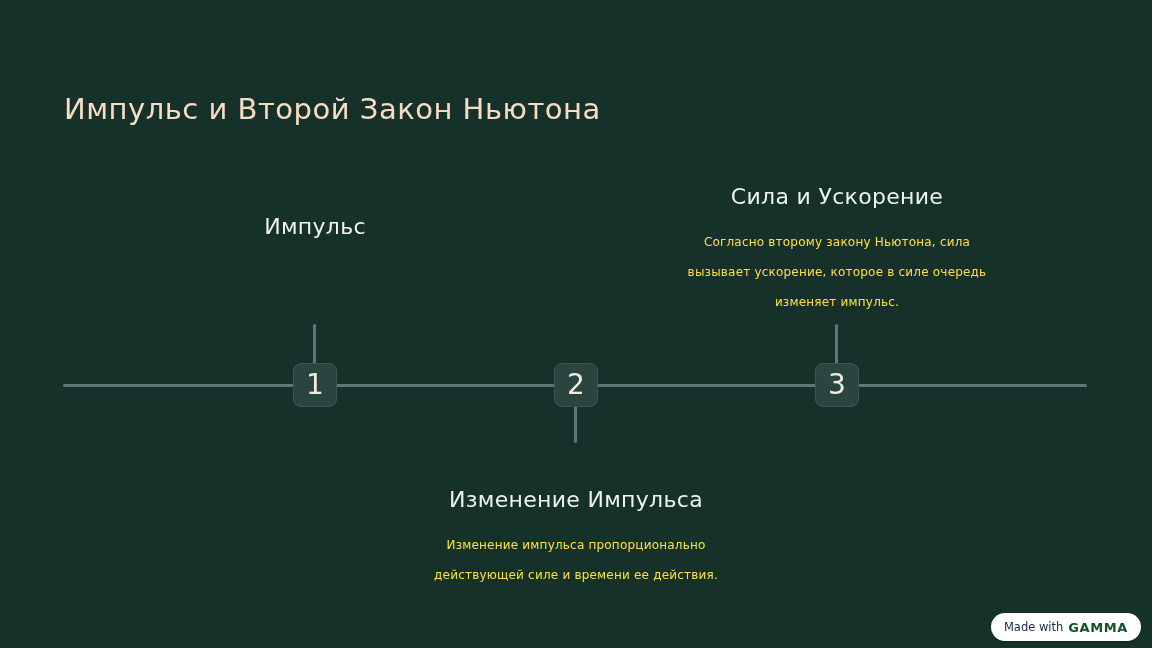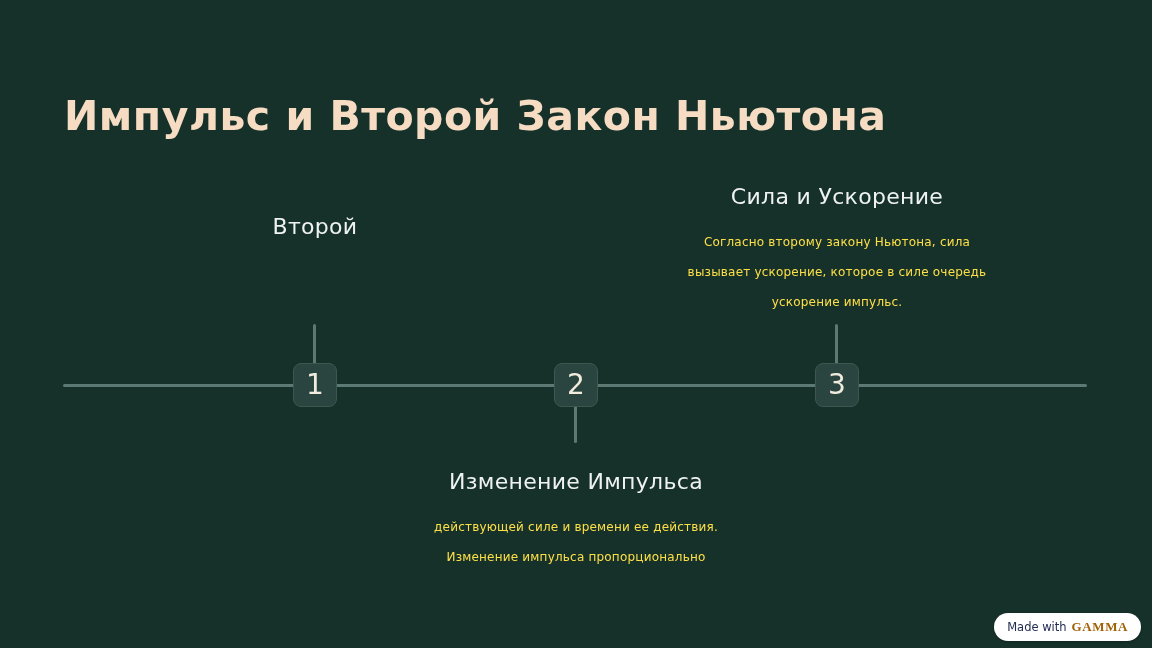--- a/index.html
+++ b/index.html
@@ -11,22 +11,22 @@
   .slide {
     position: relative;
     width: 1152px;
     height: 648px;
     background: #16302a;
   }
   .title {
     position: absolute;
     left: 64px;
     top: 92px;
-    font-size: 41px;
-    font-weight: 700;
+    font-size: 29px;
+    font-weight: 400;
     letter-spacing: 0.5px;
     color: #f5dcc2;
     white-space: nowrap;
   }
   
   .h-line {
     position: absolute;
     left: 63px;
     top: 384px;
     width: 1024px;
@@ -78,21 +78,21 @@
   }
   .block .line {
     font-size: 12px;
     line-height: 30px;
     letter-spacing: 0.2px;
     white-space: nowrap;
     color: #fde047;
   }
   .block-impulse { left: 65px;  top: 213px; }
   .block-force   { left: 587px; top: 183px; }
-  .block-change  { left: 326px; top: 468px; }
+  .block-change  { left: 326px; top: 486px; }
   
   .badge {
     position: absolute;
     right: 11px;
     bottom: 7px;
     height: 28px;
     padding: 0 13px;
     background: #ffffff;
     border-radius: 14px;
     display: flex;
@@ -105,23 +105,22 @@
   }
   .badge .made-with {
     font-size: 11.5px;
     color: #232c52;
     white-space: nowrap;
   }
   .badge .brand {
     font-size: 13px;
     font-weight: 800;
     letter-spacing: 0.6px;
-    color: #a16207;
+    color: #14532d;
     white-space: nowrap;
-    font-family: Liberation Serif, serif;
   }
 </style>
 </head>
 <body>
 
 <div class="slide">
 
   <h1 class="title">Импульс и Второй Закон Ньютона</h1>
 
   <div>
@@ -135,34 +134,34 @@
     </div>
     <div class="step-box box2">
       <span>2</span>
     </div>
     <div class="step-box box3">
       <span>3</span>
     </div>
   </div>
 
   <section class="block block-impulse">
-    <h2>Второй</h2>
+    <h2>Импульс</h2>
   </section>
 
   <section class="block block-force">
     <h2>Сила и Ускорение</h2>
     <div class="line">Согласно второму закону Ньютона, сила</div>
     <div class="line">вызывает ускорение, которое в силе очередь</div>
-    <div class="line">ускорение импульс.</div>
+    <div class="line">изменяет импульс.</div>
   </section>
 
   <section class="block block-change">
     <h2>Изменение Импульса</h2>
+    <div class="line">Изменение импульса пропорционально</div>
     <div class="line">действующей силе и времени ее действия.</div>
-    <div class="line">Изменение импульса пропорционально</div>
   </section>
 
   <a class="badge">
     <span class="made-with">Made with</span>
     <span class="brand">GAMMA</span>
   </a>
 
 </div>
 
 </body></html>

